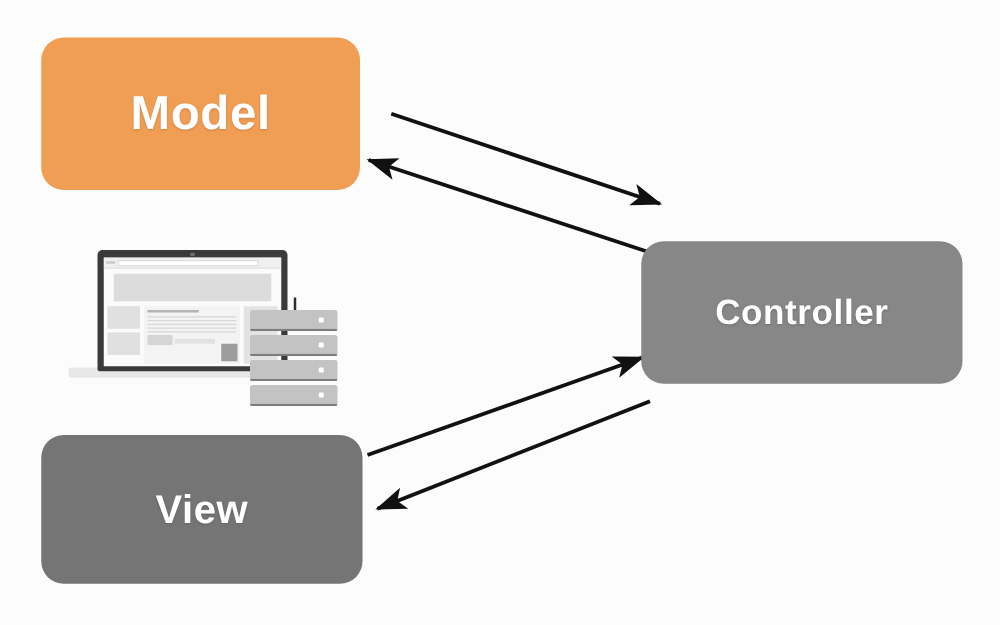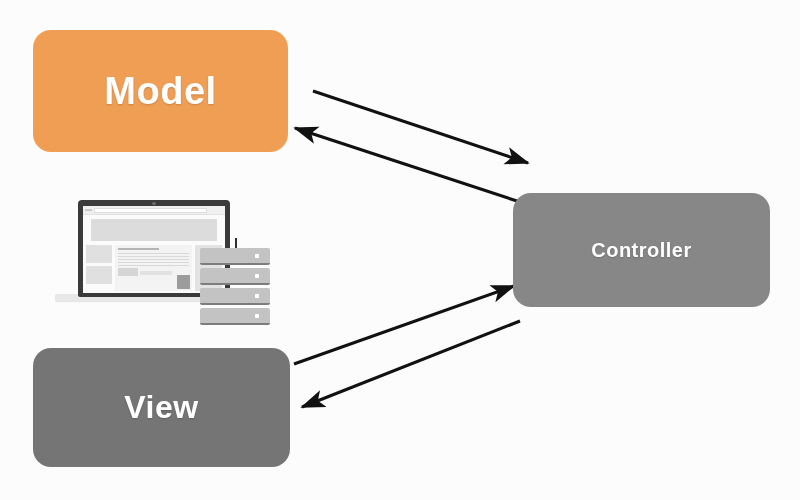--- a/index.html
+++ b/index.html
@@ -40,21 +40,21 @@
   #node-view {
     left: 33px;  top: 348px;
     width: 257px; height: 119px;
     background: #757575;
     font-size: 32px;
   }
   #node-controller {
     left: 513px; top: 193px;
     width: 257px; height: 114px;
     background: #878787;
-    font-size: 20px;
+    font-size: 28px;
   }
 
   
   #arrow-layer {
     position: absolute;
     left: 0; top: 0;
     width: 800px; height: 500px;
     pointer-events: none;
   }
 

